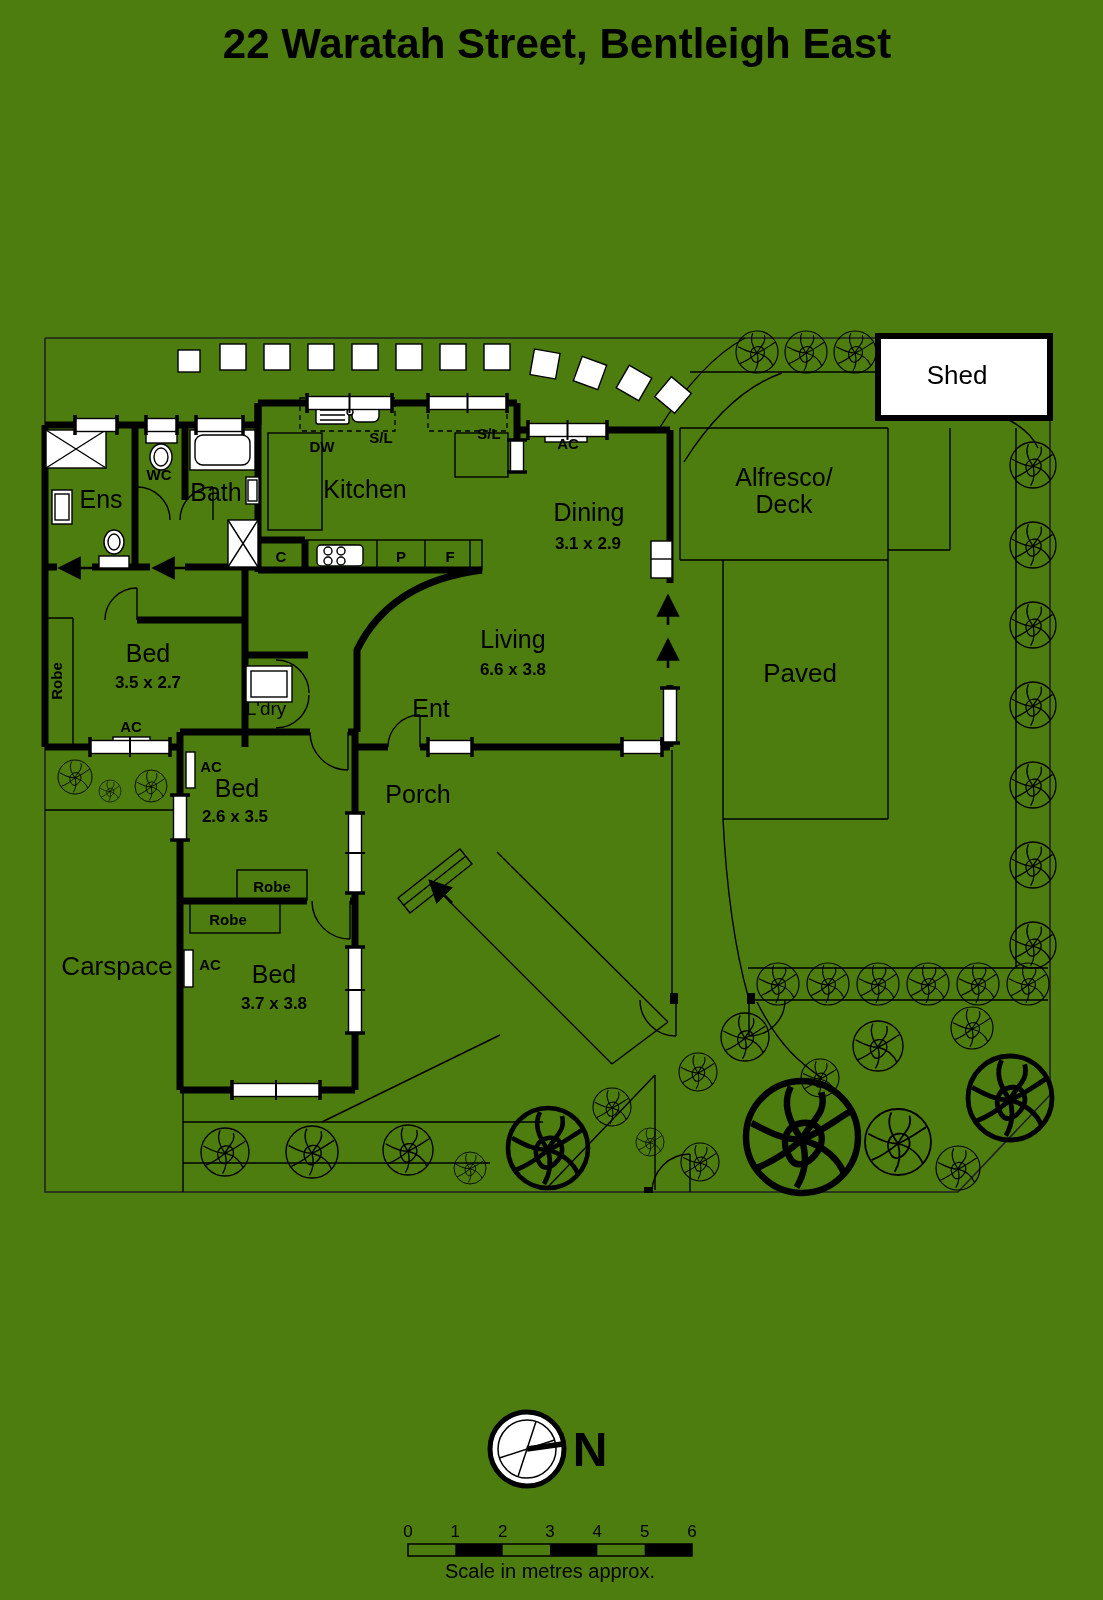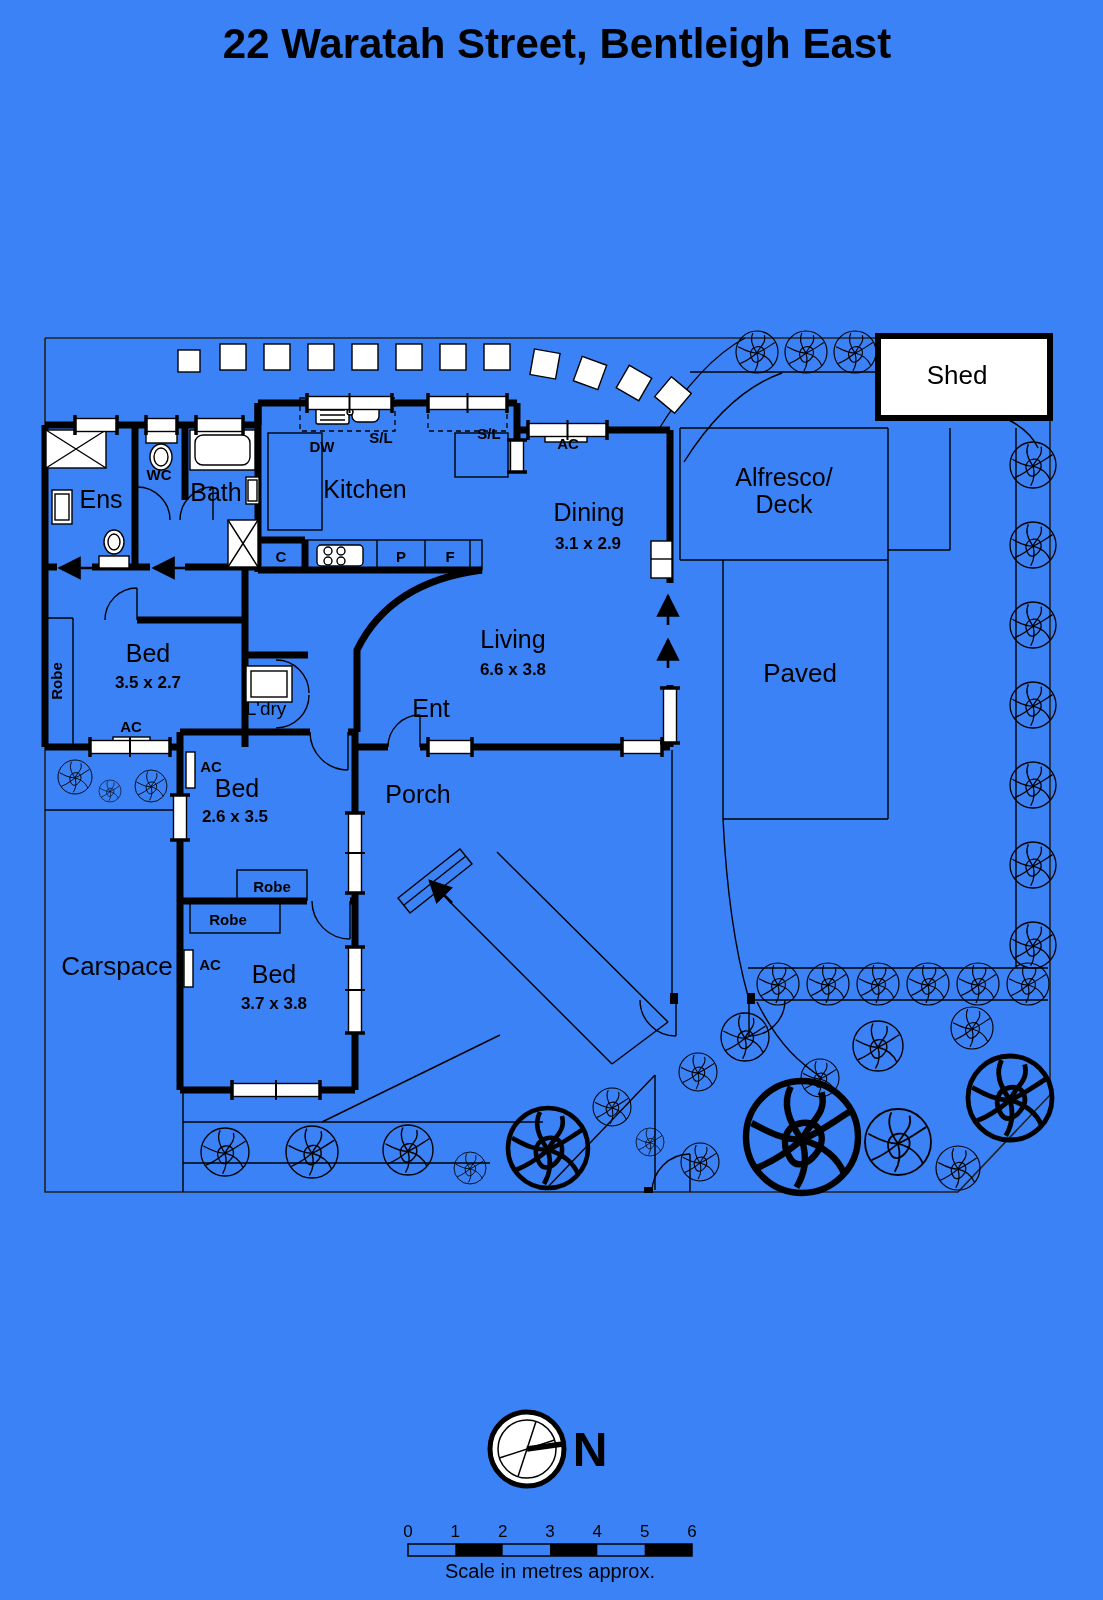--- a/index.html
+++ b/index.html
@@ -1,16 +1,16 @@
 <!DOCTYPE html>
 <html><head>
 <meta charset="utf-8">
 <style>
   html,body{margin:0;padding:0;background:#fff;}
-  #page{position:relative;width:1103px;height:1600px;background:#3b82f6;overflow:hidden;}
+  #page{position:relative;width:1103px;height:1600px;background:#4d7c0f;overflow:hidden;}
   svg{display:block;}
   text{font-family:"Liberation Sans","DejaVu Sans",sans-serif;fill:#000;}
   .t-title{font-size:42px;font-weight:bold;}
   .t-room{font-size:25px;}
   .t-room-lg{font-size:26px;}
   .t-dims{font-size:17px;font-weight:bold;}
   .t-small{font-size:15px;font-weight:bold;}
   .t-ldry{font-size:19px;}
   .t-north{font-size:48px;font-weight:600;}
   .t-tick{font-size:17px;}

